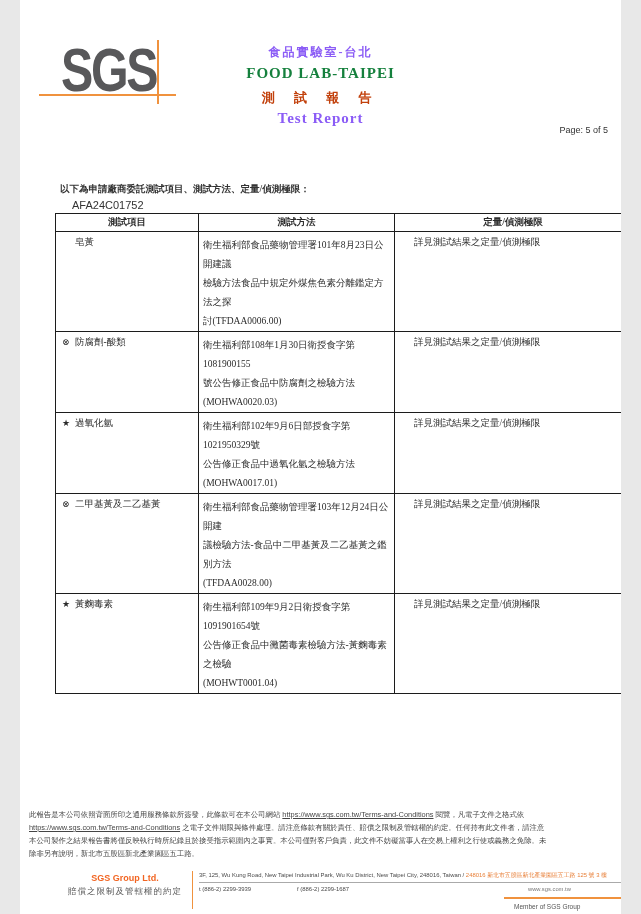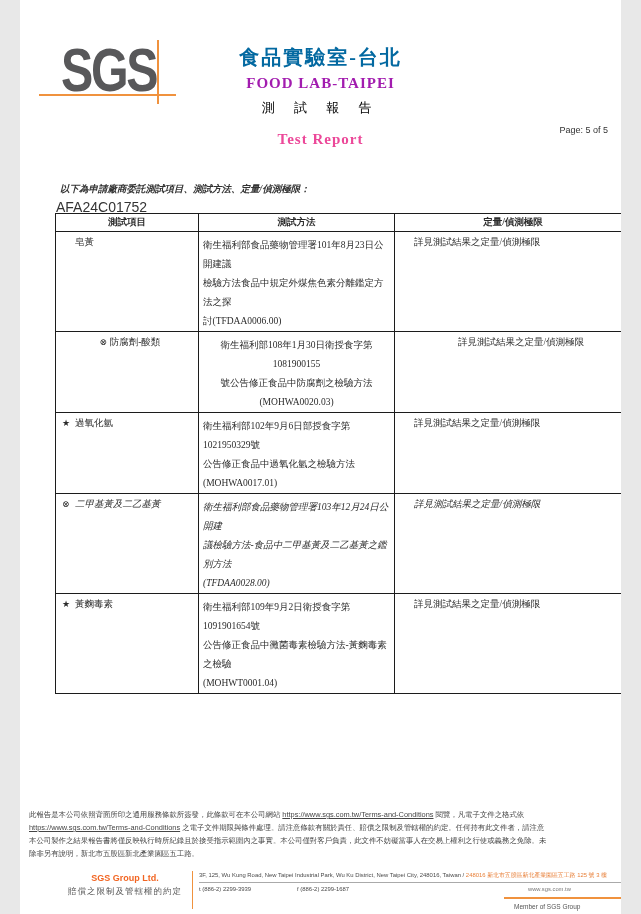--- a/index.html
+++ b/index.html
@@ -18,57 +18,57 @@
     position:absolute; left:41px; top:42px;
     font-family:"Liberation Sans","DejaVu Sans",sans-serif;
     font-weight:bold; font-size:62px; line-height:56px;
     letter-spacing:-3px; color:#58585a;
     transform:scaleX(0.78); transform-origin:left top;
   }
   .logo-vline { position:absolute; left:137px; top:40px; width:2px; height:64px; background:#f0923e; }
   .logo-hline { position:absolute; left:19px; top:94px; width:137px; height:2px; background:#f0923e; }
   
   .titles { position:absolute; left:0; right:0; top:44px; text-align:center; }
-  .t-zh  { font-size:20px; font-weight:bold; letter-spacing:2px; color:#0369a1; }
-  .t-en  { font-size:15px; font-weight:bold; letter-spacing:1px; margin-top:4px; color:#a21caf; }
-  .t-rzh { font-size:13px; font-weight:normal; letter-spacing:8px; margin-top:7px; color:#000000; }
-  .t-ren { font-size:15px; font-weight:bold; letter-spacing:1px; margin-top:14px; color:#ec4899; }
+  .t-zh  { font-size:12px; font-weight:bold; letter-spacing:2px; color:#8b5cf6; }
+  .t-en  { font-size:15px; font-weight:bold; letter-spacing:1px; margin-top:4px; color:#15803d; }
+  .t-rzh { font-size:13px; font-weight:bold; letter-spacing:8px; margin-top:7px; color:#c2410c; }
+  .t-ren { font-size:15px; font-weight:bold; letter-spacing:1px; margin-top:3px; color:#8b5cf6; }
   .page-label {
     position:absolute; top:125px; right:13px;
     font-family:"Liberation Sans","DejaVu Sans",sans-serif;
     font-size:9px; color:#333;text-align:center;
   }
   
   .intro-line {
     position:absolute; left:40px; top:183px;
-    font-size:9.5px; font-weight:bold; font-style:italic; color:#333;text-align:right;
+    font-size:9.5px; font-weight:bold; color:#333;text-align:right;
   }
   .ref-no {
-    position:absolute; left:36px; top:199px;
+    position:absolute; left:52px; top:199px;
     font-family:"Liberation Sans","DejaVu Sans",sans-serif;
-    font-size:14px; color:#333;
+    font-size:11px; color:#333;
   }
   
   table.report {
     position:absolute; left:35px; top:213px; width:576px;
     border-collapse:collapse; table-layout:fixed;
     font-size:9.5px; color:#2b2b2b;
   }
   table.report th, table.report td { border:1px solid #1c1c1c; vertical-align:top; }
   table.report th {
     height:16px; font-weight:bold; text-align:center;
     padding:2px 2px; font-size:9.5px; vertical-align:middle;
   }
   col.c1 { width:143px; } col.c2 { width:196px; } col.c3 { width:237px; }
   td.item-cell  { padding:4px 3px 0 6px; }
   td.method-cell{ padding:4px 4px 0 4px; line-height:19px; white-space:pre-line; }
   td.limit-cell { padding:4px 3px 12px 19px; }
   .sym { display:inline-block; width:13px; font-size:9px; }
-  tr.r1 { height:62px; } tr.r2 { height:58px;text-align:center; } tr.r3 { height:58px; }
-  tr.r4 { height:56px;font-style:italic; } tr.r5 { height:58px; }
+  tr.r1 { height:62px; } tr.r2 { height:58px; } tr.r3 { height:58px; }
+  tr.r4 { height:56px; } tr.r5 { height:58px; }
   
   .legal {
     position:absolute; left:9px; top:808px; width:628px;
     font-family:"Liberation Sans","DejaVu Sans",sans-serif;
     font-size:7.4px; line-height:13px; color:#454545; white-space:nowrap;
   }
   .legal a { color:#454545; text-decoration:underline; }
   
   .company { position:absolute; left:40px; top:873px; width:130px; text-align:center;
     font-family:"Liberation Sans","DejaVu Sans",sans-serif; }

